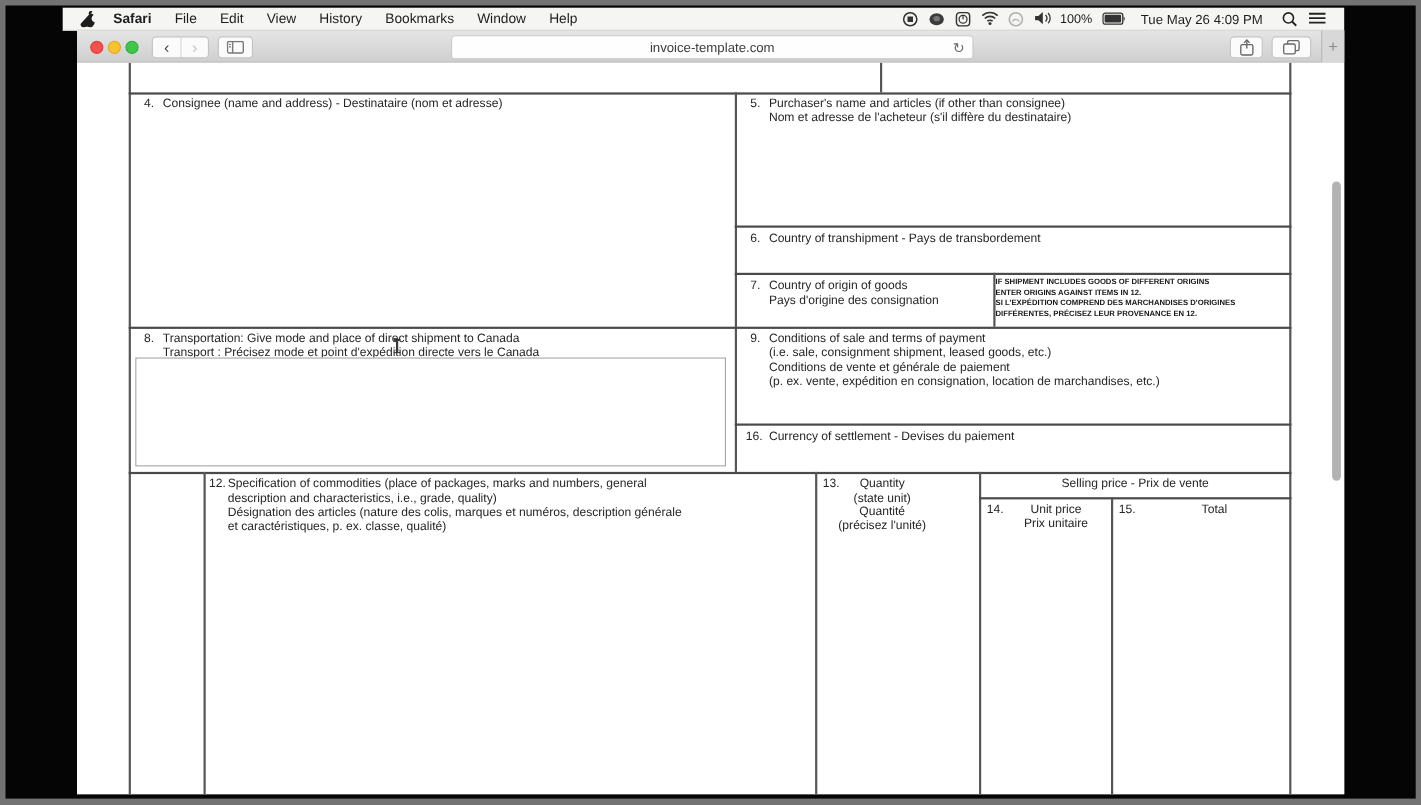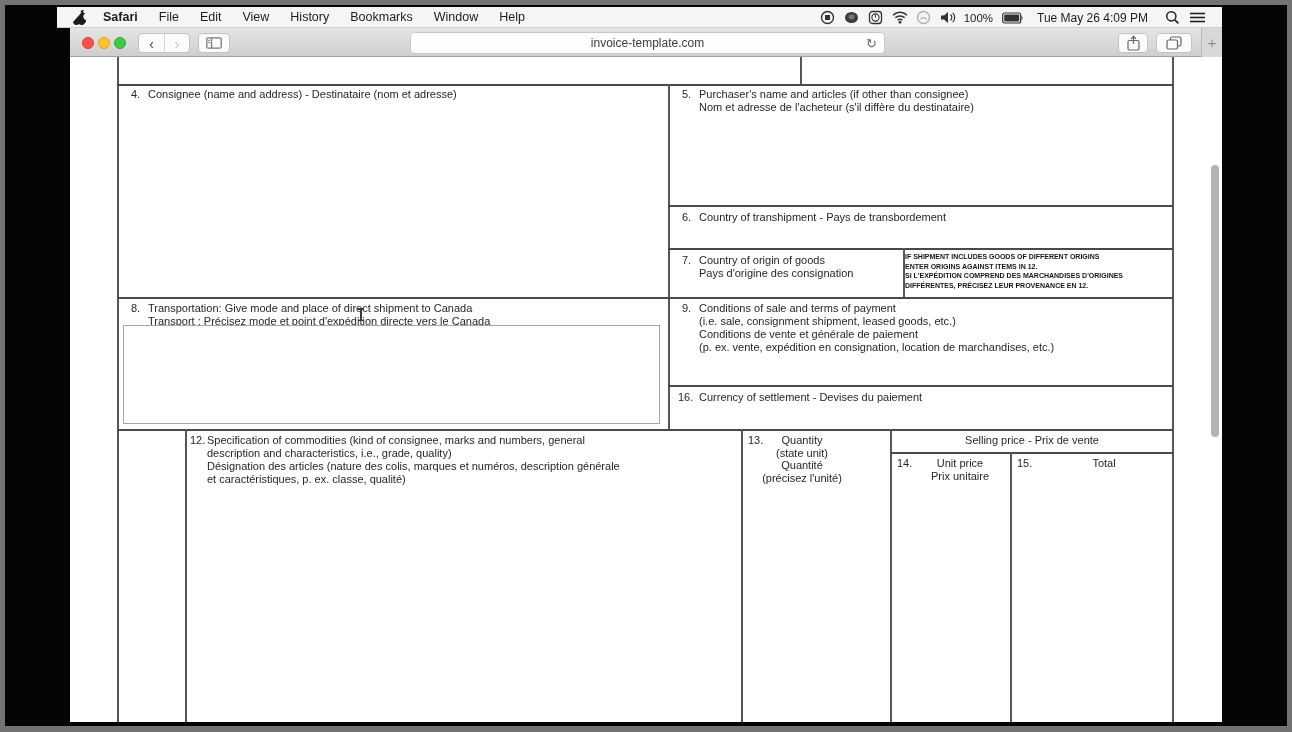--- a/index.html
+++ b/index.html
@@ -271,21 +271,21 @@
             <div>Conditions de vente et générale de paiement</div>
             <div>(p. ex. vente, expédition en consignation, location de marchandises, etc.)</div>
           </div>
 
           <span class="num" style="left:561px; top:334px;">16.</span>
           <span class="txt" style="left:582px; top:334px;">Currency of settlement - Devises du paiement</span>
 
 
           <span class="num" style="left:73px; top:377px;">12.</span>
           <div class="stack" style="left:90px; top:377px;">
-            <div>Specification of commodities (kind of consignee, marks and numbers, general</div>
+            <div>Specification of commodities (place of packages, marks and numbers, general</div>
             <div>description and characteristics, i.e., grade, quality)</div>
             <div>Désignation des articles (nature des colis, marques et numéros, description générale</div>
             <div>et caractéristiques, p. ex. classe, qualité)</div>
           </div>
 
           <span class="num" style="left:631px; top:377px;">13.</span>
           <div class="stack center-col" style="left:624px; top:377px; width:122px; line-height:12.5px;">
             <div>Quantity</div>
             <div>(state unit)</div>
             <div>Quantité</div>

